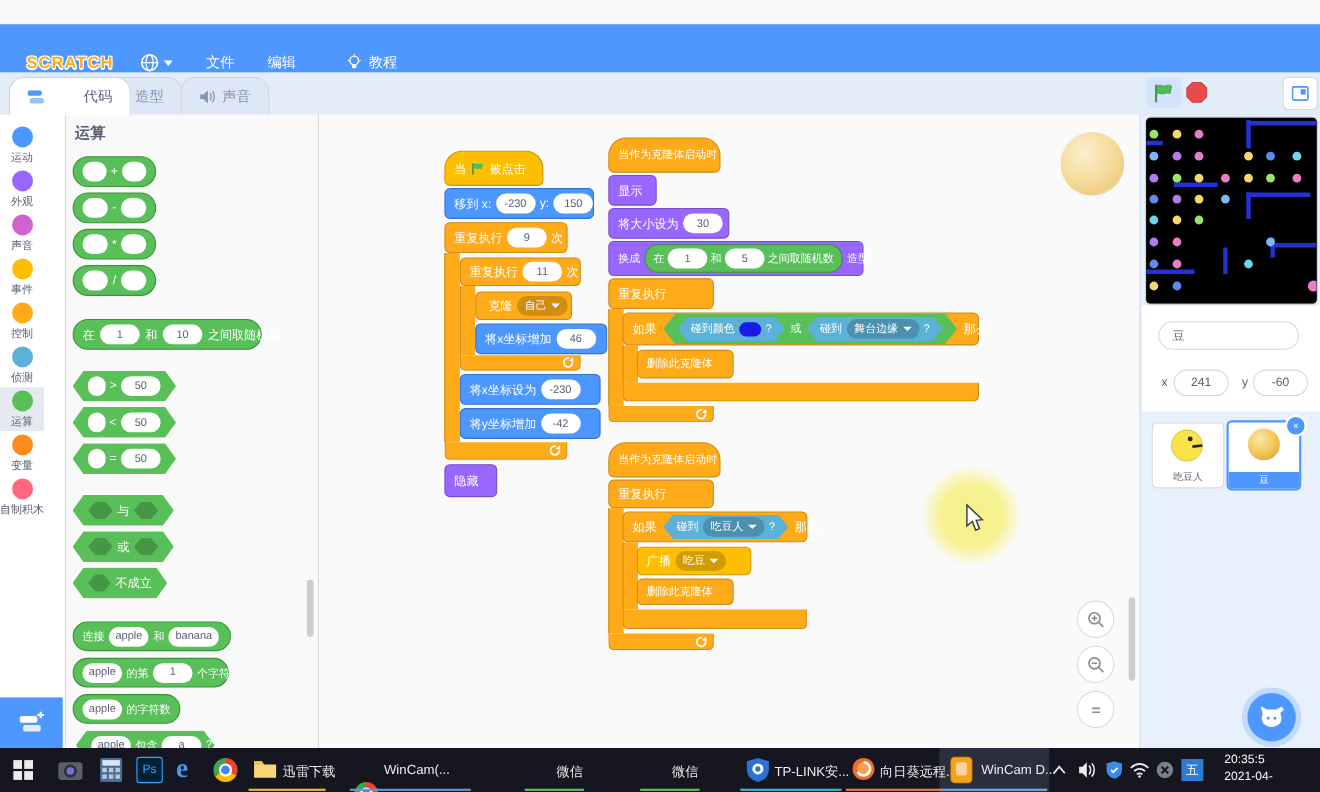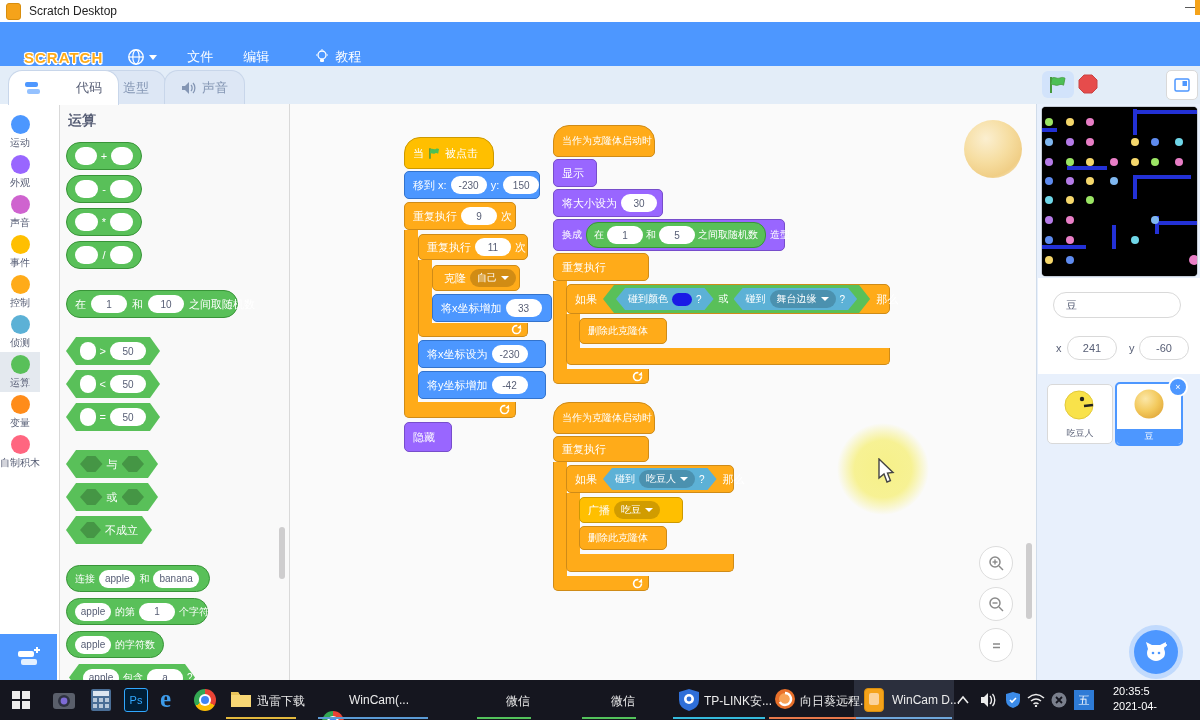--- a/index.html
+++ b/index.html
@@ -88,26 +88,20 @@
   .clock{position:absolute;left:1113px;top:4px;width:120px;font-size:11px;line-height:15px;color:#fff;}
   .chrome-ic{width:22px;height:22px;border-radius:50%;background:conic-gradient(#EA4335 0 33%,#FBBC05 33% 66%,#34A853 66% 100%);position:relative;}
   .chrome-ic::before{content:"";position:absolute;left:5px;top:5px;width:12px;height:12px;border-radius:50%;background:#fff;}
   .chrome-ic::after{content:"";position:absolute;left:7px;top:7px;width:8px;height:8px;border-radius:50%;background:#4285F4;}
 </style>
 </head>
 <body>
 
 <div id="app">
 
-  <div class="titlebar">
-    <span class="app-icon"></span>
-    <span class="title-text">Scratch Desktop</span>
-    <span class="min-btn">—</span>
-    <span class="corner-accent"></span>
-  </div>
 
   <div class="menubar">
     <span class="logo">SCRATCH</span>
     <span class="menu-globe">
       <svg width="18" height="18" viewBox="0 0 18 18">
           <circle cx="9" cy="9" r="7.2" fill="none" stroke="#fff" stroke-width="1.4"></circle>
           <ellipse cx="9" cy="9" rx="3.2" ry="7.2" fill="none" stroke="#fff" stroke-width="1.2"></ellipse>
           <line x1="1.8" y1="9" x2="16.2" y2="9" stroke="#fff" stroke-width="1.2"></line>
         </svg>
       <span class="caret-down"></span>
@@ -324,21 +318,21 @@
       </div>
     <div class="c-arm arm-control" style="left:128px;top:156px;height:63px;"></div>
     <div class="block control" style="left:142px;top:161px;width:88px;height:26px;padding-left:11px;">
         <span>克隆</span>
         <span class="dd">
           <span>自己</span>
         </span>
       </div>
     <div class="block motion" style="left:142px;top:190px;width:120px;height:28px;">
         <span>将x坐标增加</span>
-        <span class="val">33</span>
+        <span class="val">46</span>
       </div>
     <div class="c-foot foot-control" style="left:128px;top:219px;width:110px;height:14px;">
         <svg width="11" height="11" viewBox="0 0 12 12">
           <path d="M10.3 6.5 A4.3 4.3 0 1 1 6.2 1.8" fill="none" stroke="#fff" stroke-width="1.8" stroke-linecap="round"></path>
           <polygon points="10.8,0.8 11.2,5.4 6.8,4.4" fill="#fff"></polygon>
         </svg>
       </div>
     <div class="block motion" style="left:128px;top:236px;width:128px;height:28px;">
         <span>将x坐标设为</span>
         <span class="val">-230</span>

